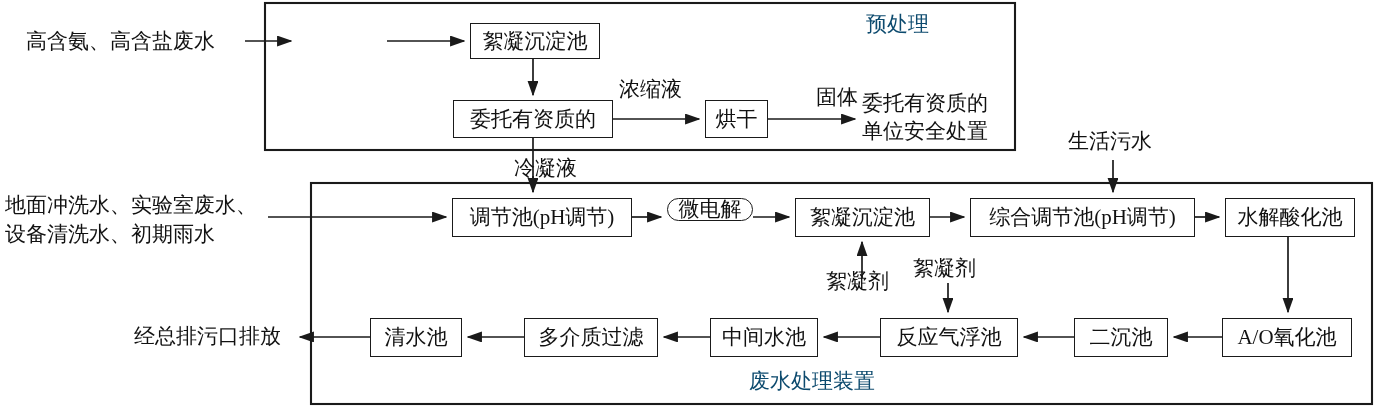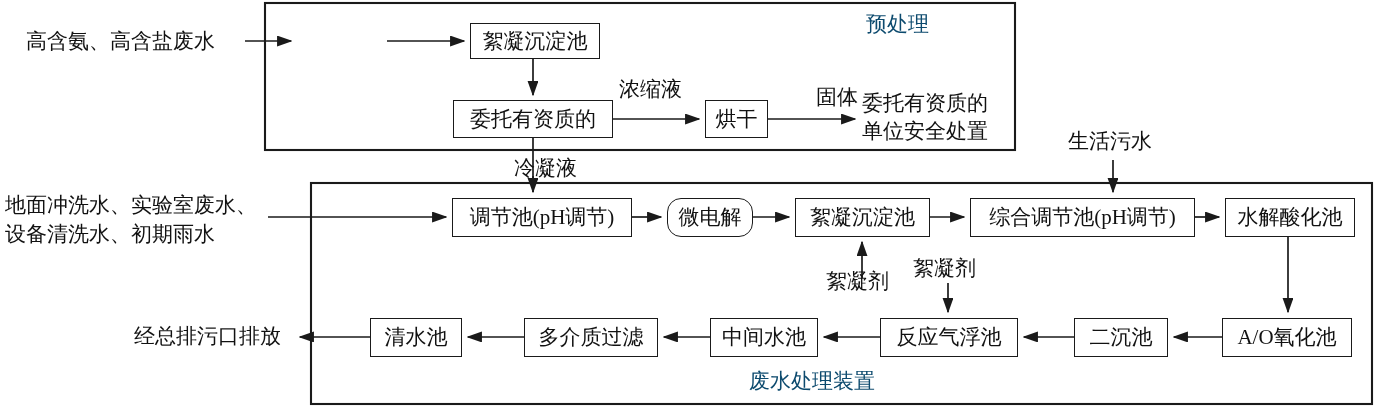--- a/index.html
+++ b/index.html
@@ -120,21 +120,21 @@
 
 
   <div class="node" style="left:470px;top:23px;width:130px;height:36px;">絮凝沉淀池</div>
 
   <div class="node" style="left:453px;top:100px;width:160px;height:38px;">委托有资质的</div>
 
   <div class="node" style="left:705px;top:100px;width:63px;height:38px;">烘干</div>
 
   <div class="node" style="left:452px;top:198px;width:180px;height:39px;">调节池(pH调节)</div>
 
-  <div class="node" style="left:667px;top:198px;width:86px;height:39px;border-radius:14px;">微电解</div>
+  <div class="node" style="left:667px;top:198px;width:86px;height:23px;border-radius:14px;">微电解</div>
 
   <div class="node" style="left:795px;top:198px;width:135px;height:39px;">絮凝沉淀池</div>
 
   <div class="node" style="left:970px;top:198px;width:225px;height:39px;">综合调节池(pH调节)</div>
 
   <div class="node" style="left:1222px;top:318px;width:130px;height:39px;">A/O氧化池</div>
 
   <div class="node" style="left:1225px;top:198px;width:130px;height:39px;">水解酸化池</div>
 
   <div class="node" style="left:1074px;top:318px;width:94px;height:39px;">二沉池</div>

